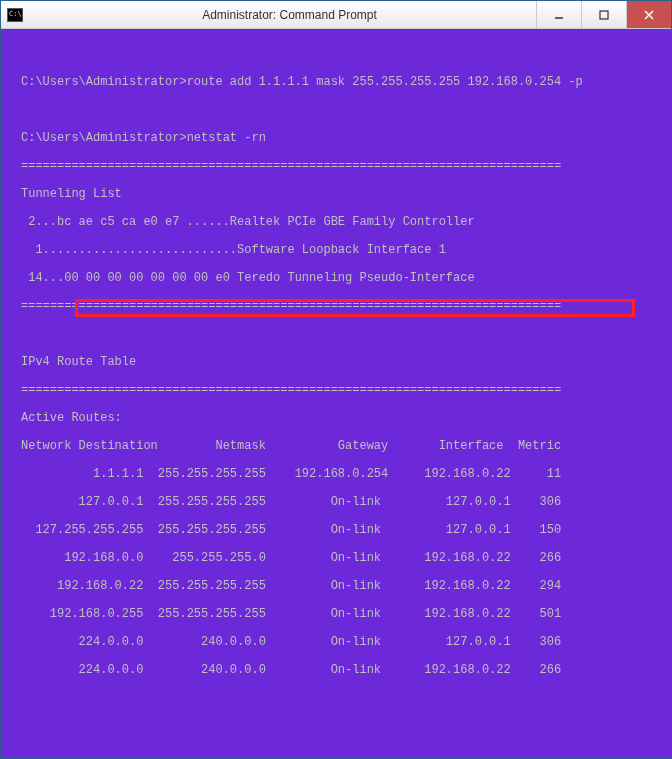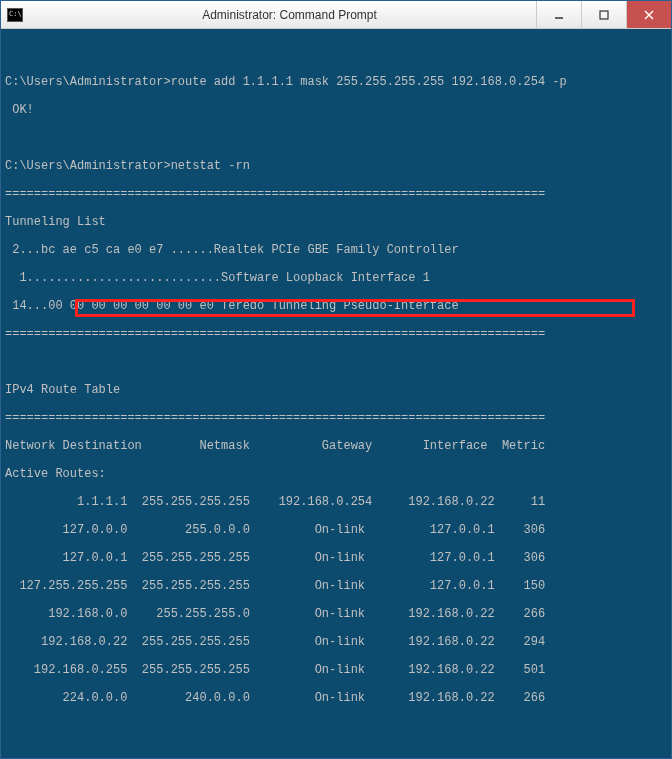--- a/index.html
+++ b/index.html
@@ -64,26 +64,26 @@
     font-size: 12px;
     color: #333;
   }
   .win-btn.close {
     background: #c75050;
     color: #fff;
   }
   .win-btn svg { display: block; }
   .terminal {
     flex: 1;
-    background: #0c4a6e;
+    background: #6d28d9;
     color: #c0c0c0;
     font-family: "Consolas", "Courier New", monospace;
     font-size: 12px;
     line-height: 14px;
-    padding: 4px 4px;
+    padding: 4px 20px;
     white-space: pre;
     overflow: hidden;
     position: relative;
   }
   .highlight-box {
     position: absolute;
     border: 3px solid #ff2020;
     pointer-events: none;
   }
 </style>
@@ -110,41 +110,40 @@
             <line x1="1" y1="1" x2="9" y2="9" stroke="#fff" stroke-width="1.5"></line>
             <line x1="9" y1="1" x2="1" y2="9" stroke="#fff" stroke-width="1.5"></line>
           </svg>
       </div>
     </div>
   </div>
 
   <div class="terminal">
 <div> </div>
 <div><span>C:\Users\Administrator&gt;</span><span>route add 1.1.1.1 mask 255.255.255.255 192.168.0.254 -p</span></div>
-<div> OK!</div>
 <div> </div>
 <div><span>C:\Users\Administrator&gt;</span><span>netstat -rn</span></div>
 <div>===========================================================================</div>
 <div>Tunneling List</div>
 <div> 2...bc ae c5 ca e0 e7 ......Realtek PCIe GBE Family Controller</div>
 <div>  1...........................Software Loopback Interface 1</div>
 <div> 14...00 00 00 00 00 00 00 e0 Teredo Tunneling Pseudo-Interface</div>
 <div>===========================================================================</div>
 <div> </div>
 <div>IPv4 Route Table</div>
 <div>===========================================================================</div>
+<div>Active Routes:</div>
 <div>Network Destination        Netmask          Gateway       Interface  Metric</div>
-<div>Active Routes:</div>
 <div>          1.1.1.1  255.255.255.255    192.168.0.254     192.168.0.22     11</div>
-<div>        127.0.0.0        255.0.0.0         On-link         127.0.0.1    306</div>
 <div>        127.0.0.1  255.255.255.255         On-link         127.0.0.1    306</div>
 <div>  127.255.255.255  255.255.255.255         On-link         127.0.0.1    150</div>
 <div>      192.168.0.0    255.255.255.0         On-link      192.168.0.22    266</div>
 <div>     192.168.0.22  255.255.255.255         On-link      192.168.0.22    294</div>
 <div>    192.168.0.255  255.255.255.255         On-link      192.168.0.22    501</div>
+<div>        224.0.0.0        240.0.0.0         On-link         127.0.0.1    306</div>
 <div>        224.0.0.0        240.0.0.0         On-link      192.168.0.22    266</div>
 
 
 
 
 
 
 
 
 

